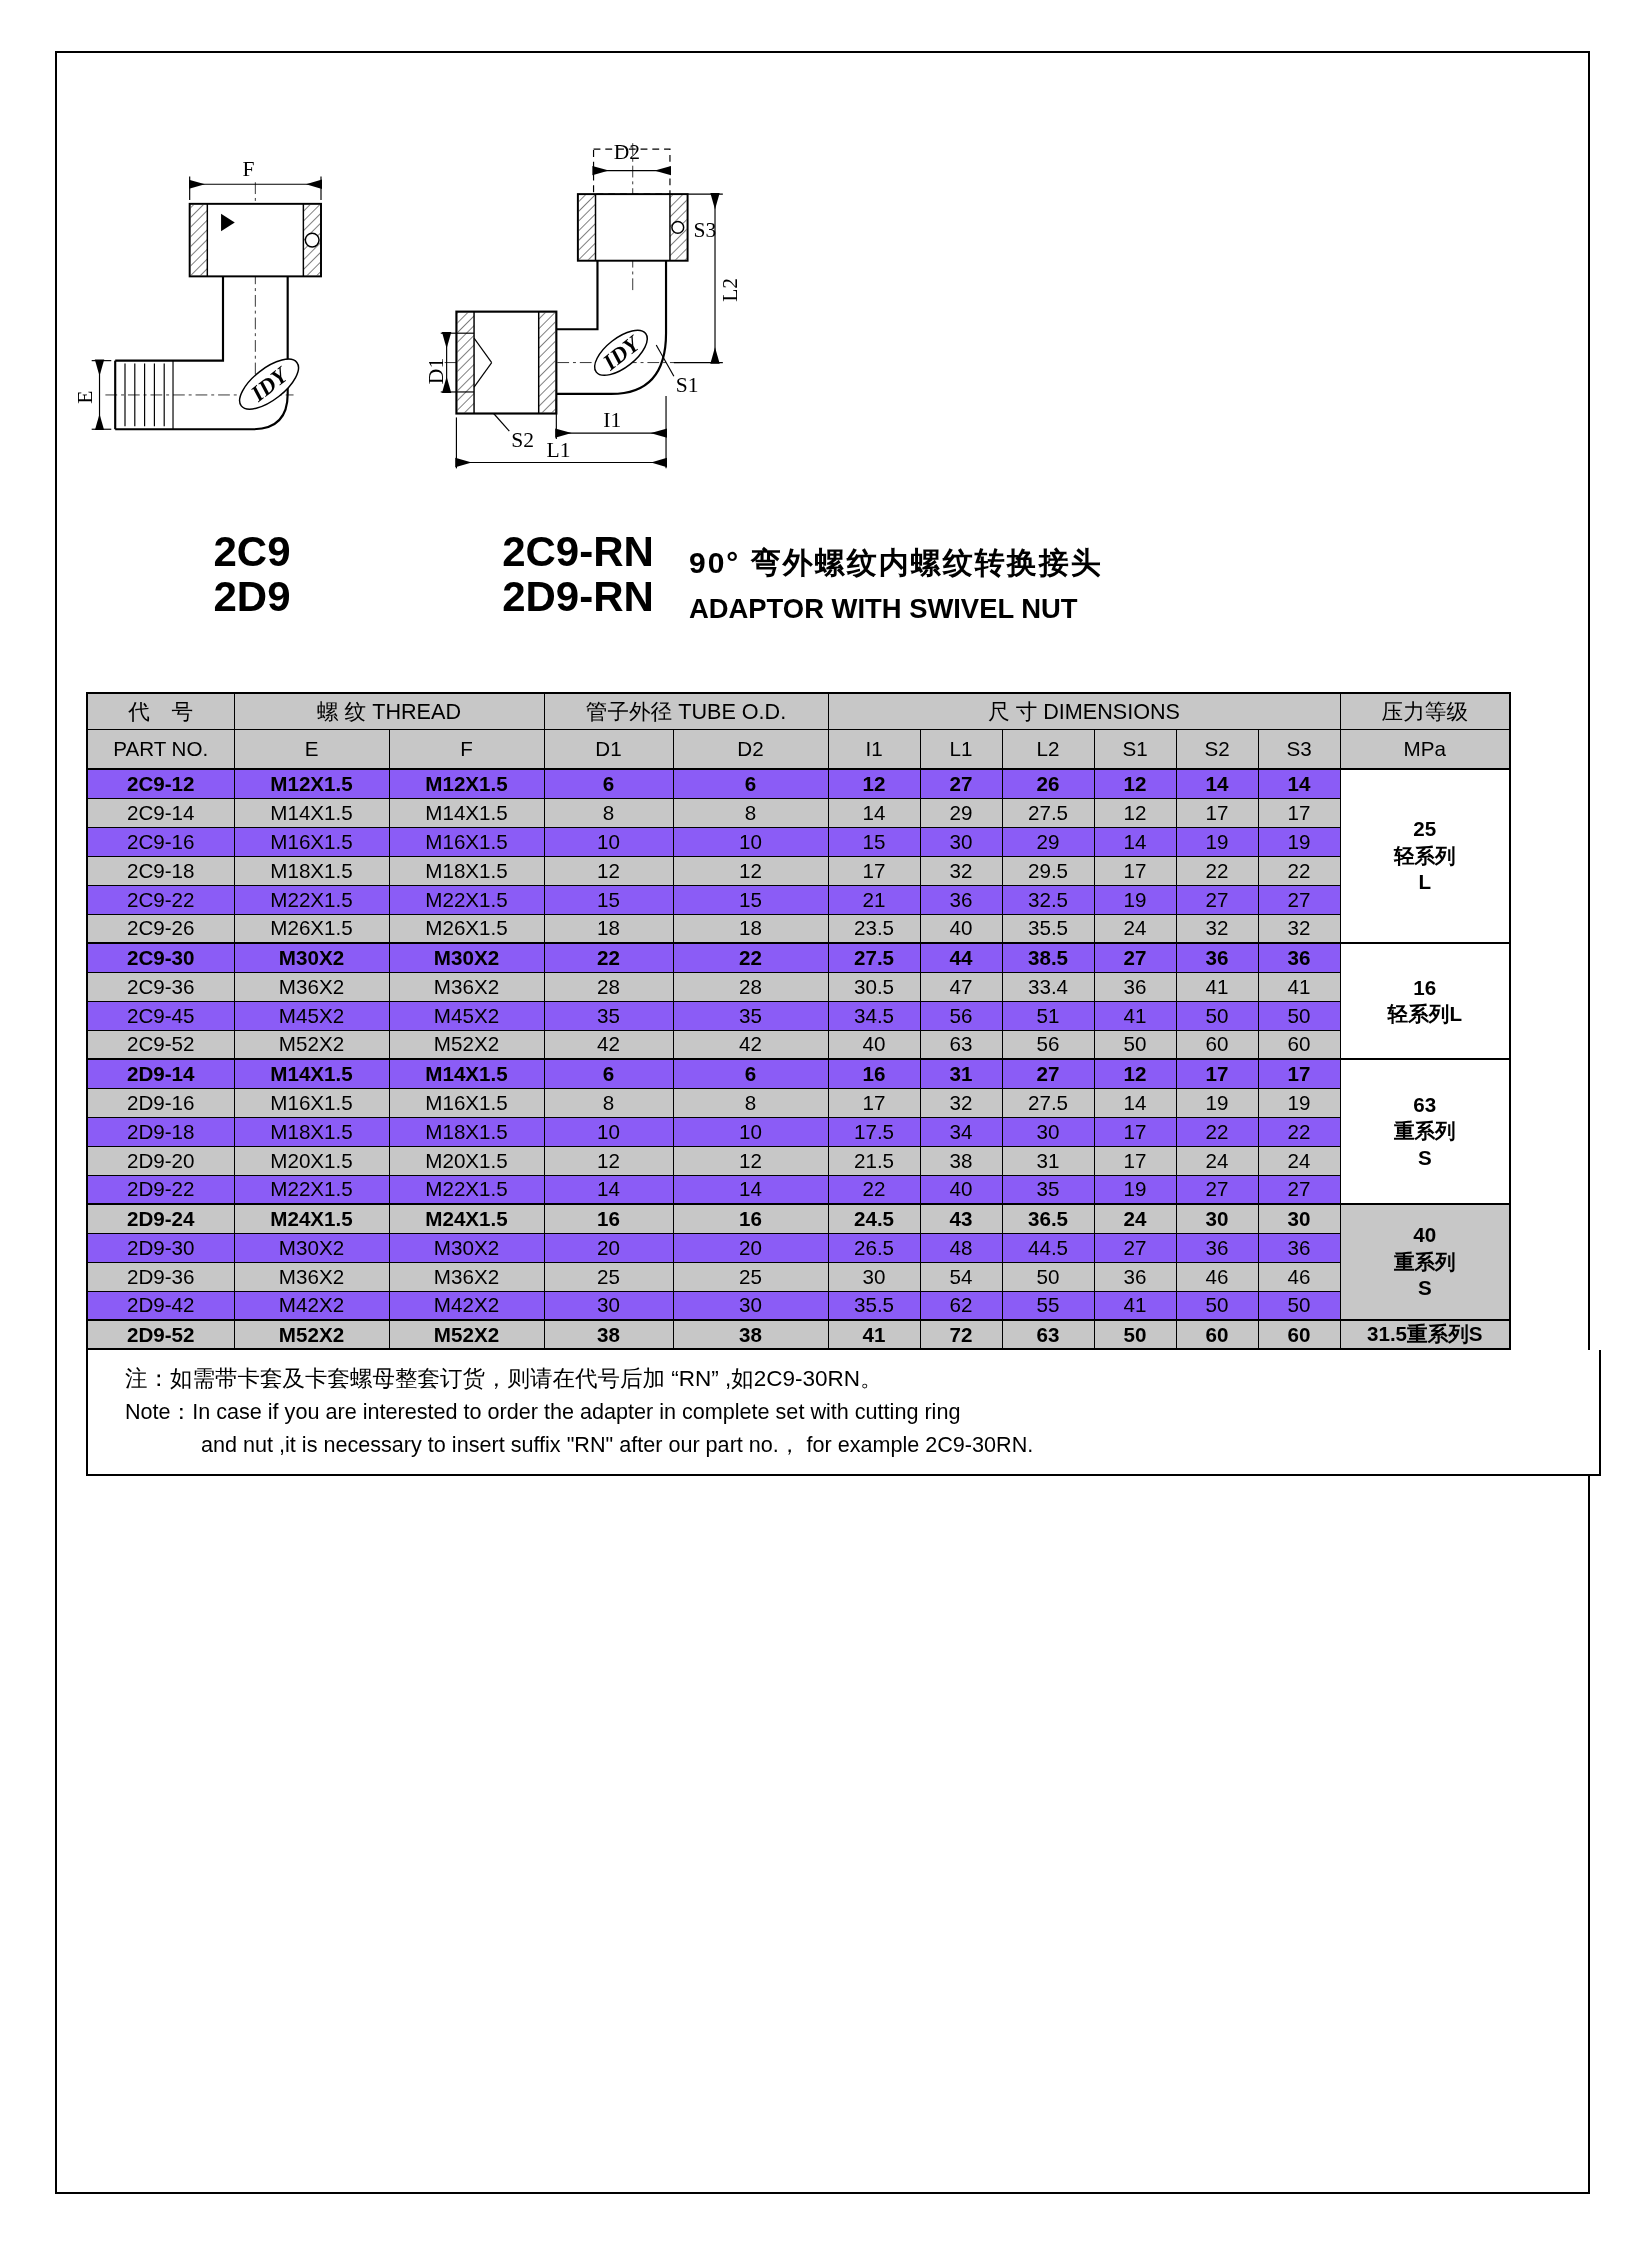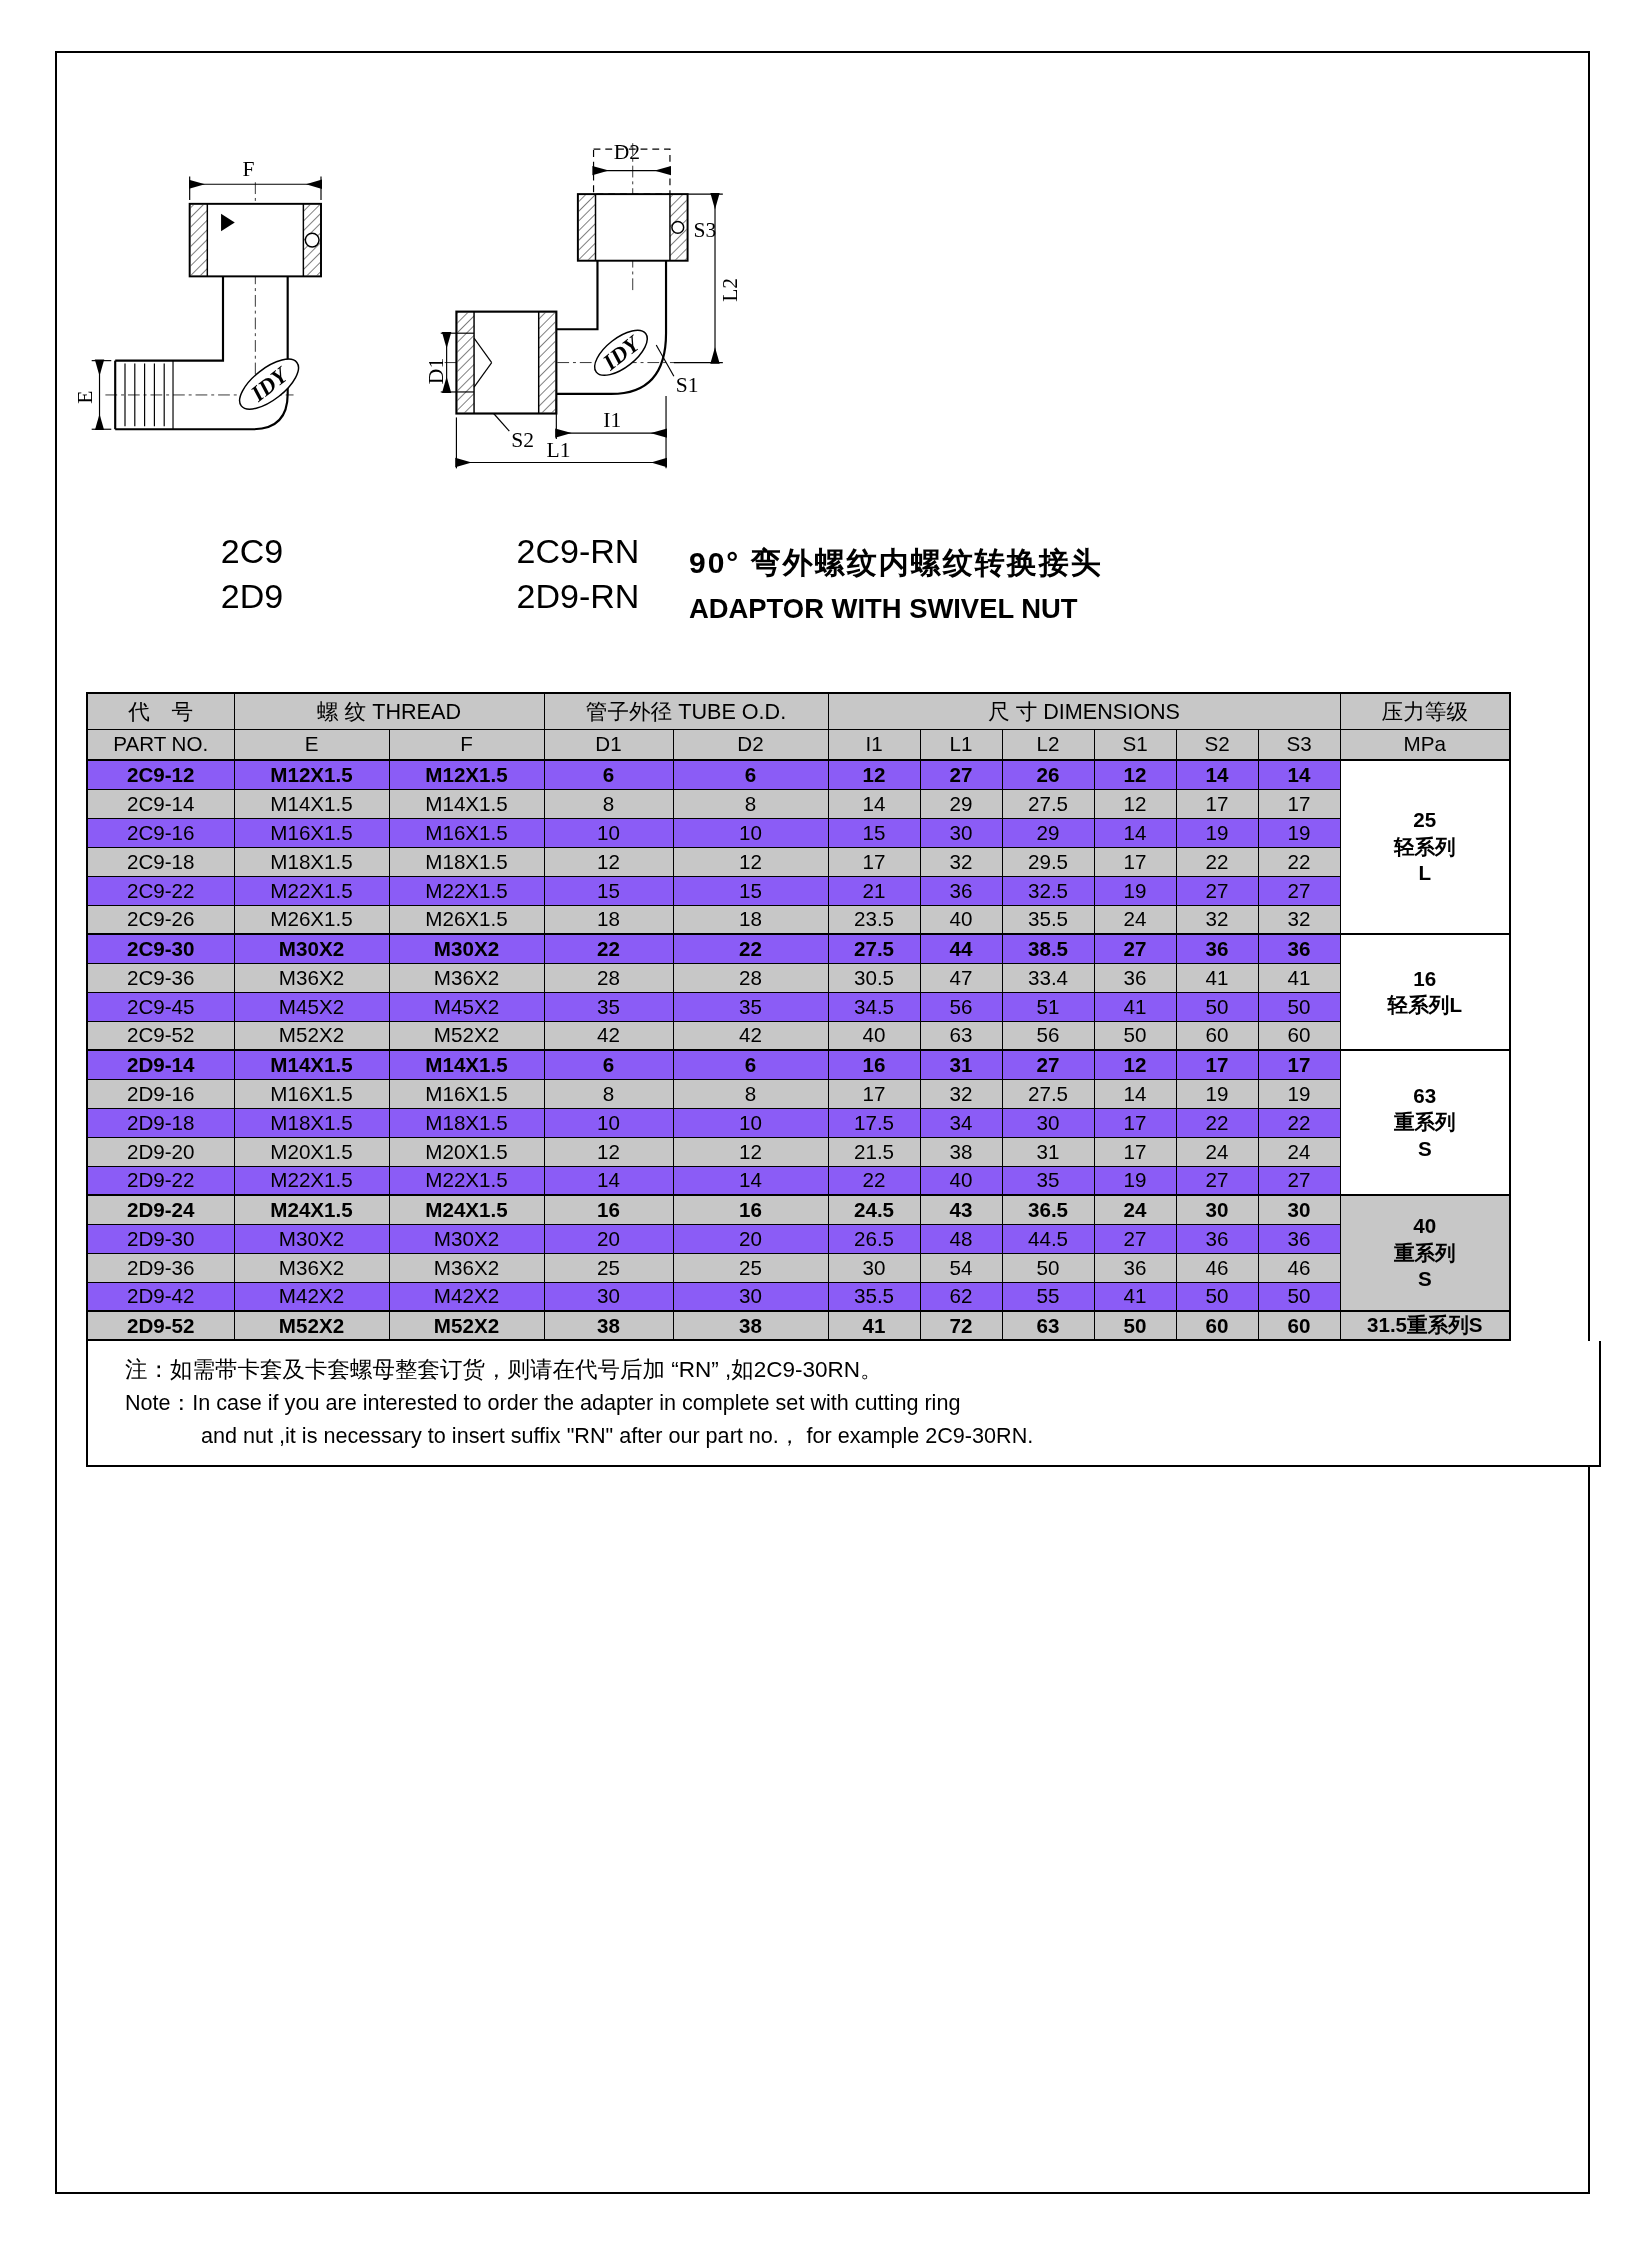--- a/index.html
+++ b/index.html
@@ -18,37 +18,37 @@
 
   
   .thin { stroke:#000; stroke-width:1.2; fill:none; }
   .ln1  { stroke:#000; stroke-width:1.5; fill:none; }
   .ln2  { stroke:#000; stroke-width:2.2; fill:none; }
   .cl   { stroke:#000; stroke-width:0.8; stroke-dasharray:12 4 3 4; }
   .dash { stroke:#000; stroke-width:1.2; stroke-dasharray:7 5; fill:none; }
   .lbl  { font-family:"Liberation Serif", serif; font-size:22px; fill:#000; }
   .logo { font-family:"Liberation Serif", serif; font-style:italic; font-weight:bold; font-size:23px; fill:#000; }
 
-  .codes { position:absolute; font-weight:normal; font-size:34px; line-height:45px; text-align:center; }
+  .codes { position:absolute; font-weight:bold; font-size:42px; line-height:45px; text-align:center; }
   #codes-left  { left:186px; top:529px; width:132px; }
   #codes-right { left:490px; top:529px; width:176px; }
 
   .title-block { position:absolute; left:689px; top:543px; width:627px; }
   .title-cn { font-size:30px; font-weight:bold; letter-spacing:2px; }
   .title-en { font-size:27.4px; font-weight:bold; line-height:34px; margin-top:7.8px; }
 
   .tables { position:absolute; left:86px; top:692px; width:1424px; }
   table.spec { border-collapse:collapse; table-layout:fixed; width:1424px; border:2.9px solid #000; background:#8b5cf6; }
   .spec th, .spec td {
     border:1px solid #000; text-align:center; vertical-align:middle;
     font-size:20.6px; padding:0; height:29px; white-space:nowrap; overflow:hidden;
   }
   .spec thead th { background:#c7c7c7; font-weight:normal; }
   .spec thead tr:first-child th { height:36px; font-size:21.6px; }
-  .spec thead tr:last-child  th { height:31px; }
+  .spec thead tr:last-child  th { height:40px; }
   .spec tr.stripe td { background:#c7c7c7; }
   .spec td.mpa-cell { background:#ffffff; line-height:26.5px; font-size:20.6px; }
   .spec tr.group-start td { border-top:2.9px solid #000;font-weight:bold; }
 
   .note-box {
     width:1515px; border:2.9px solid #000; border-top:none;
     padding:11.8px 19.6px 13.7px 37px; font-size:21.6px; line-height:33px; background:#fff;
   }
   .note-box .l1 { font-size:22.5px; }
   .note-box .l3 { padding-left:76px; }

